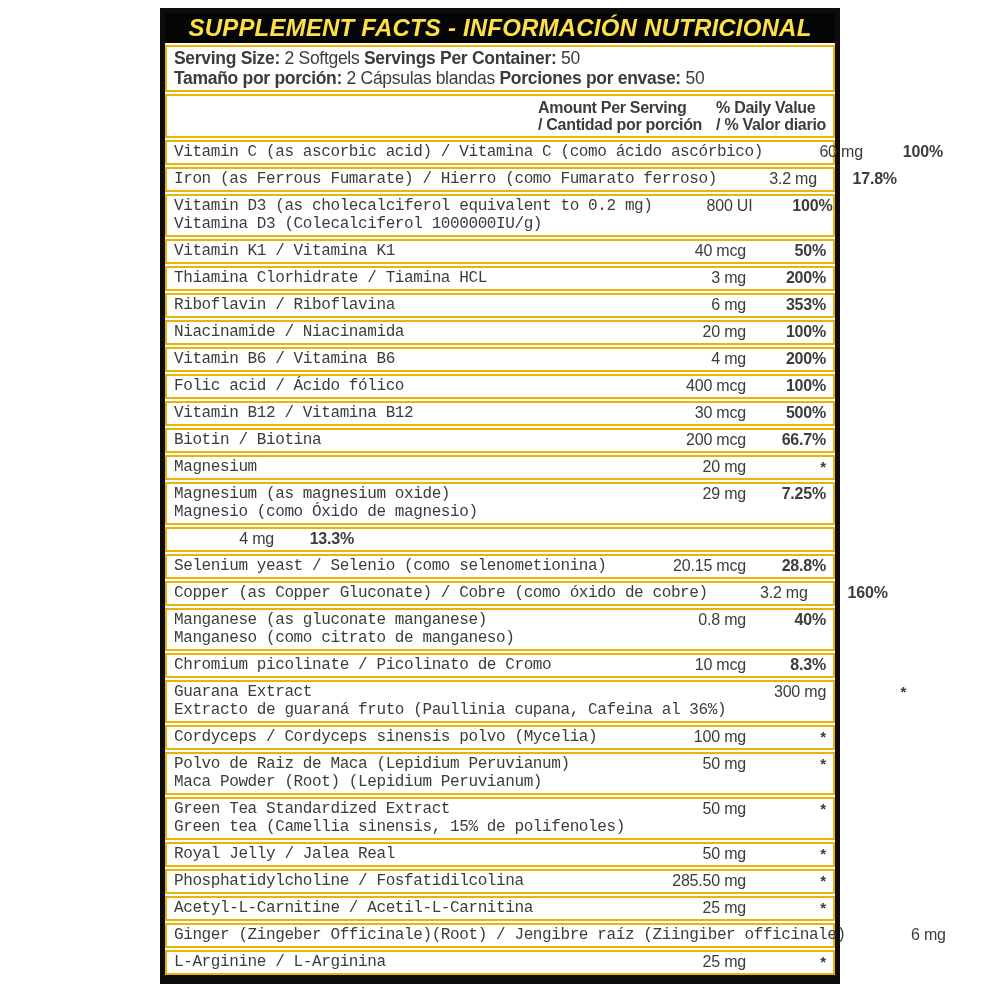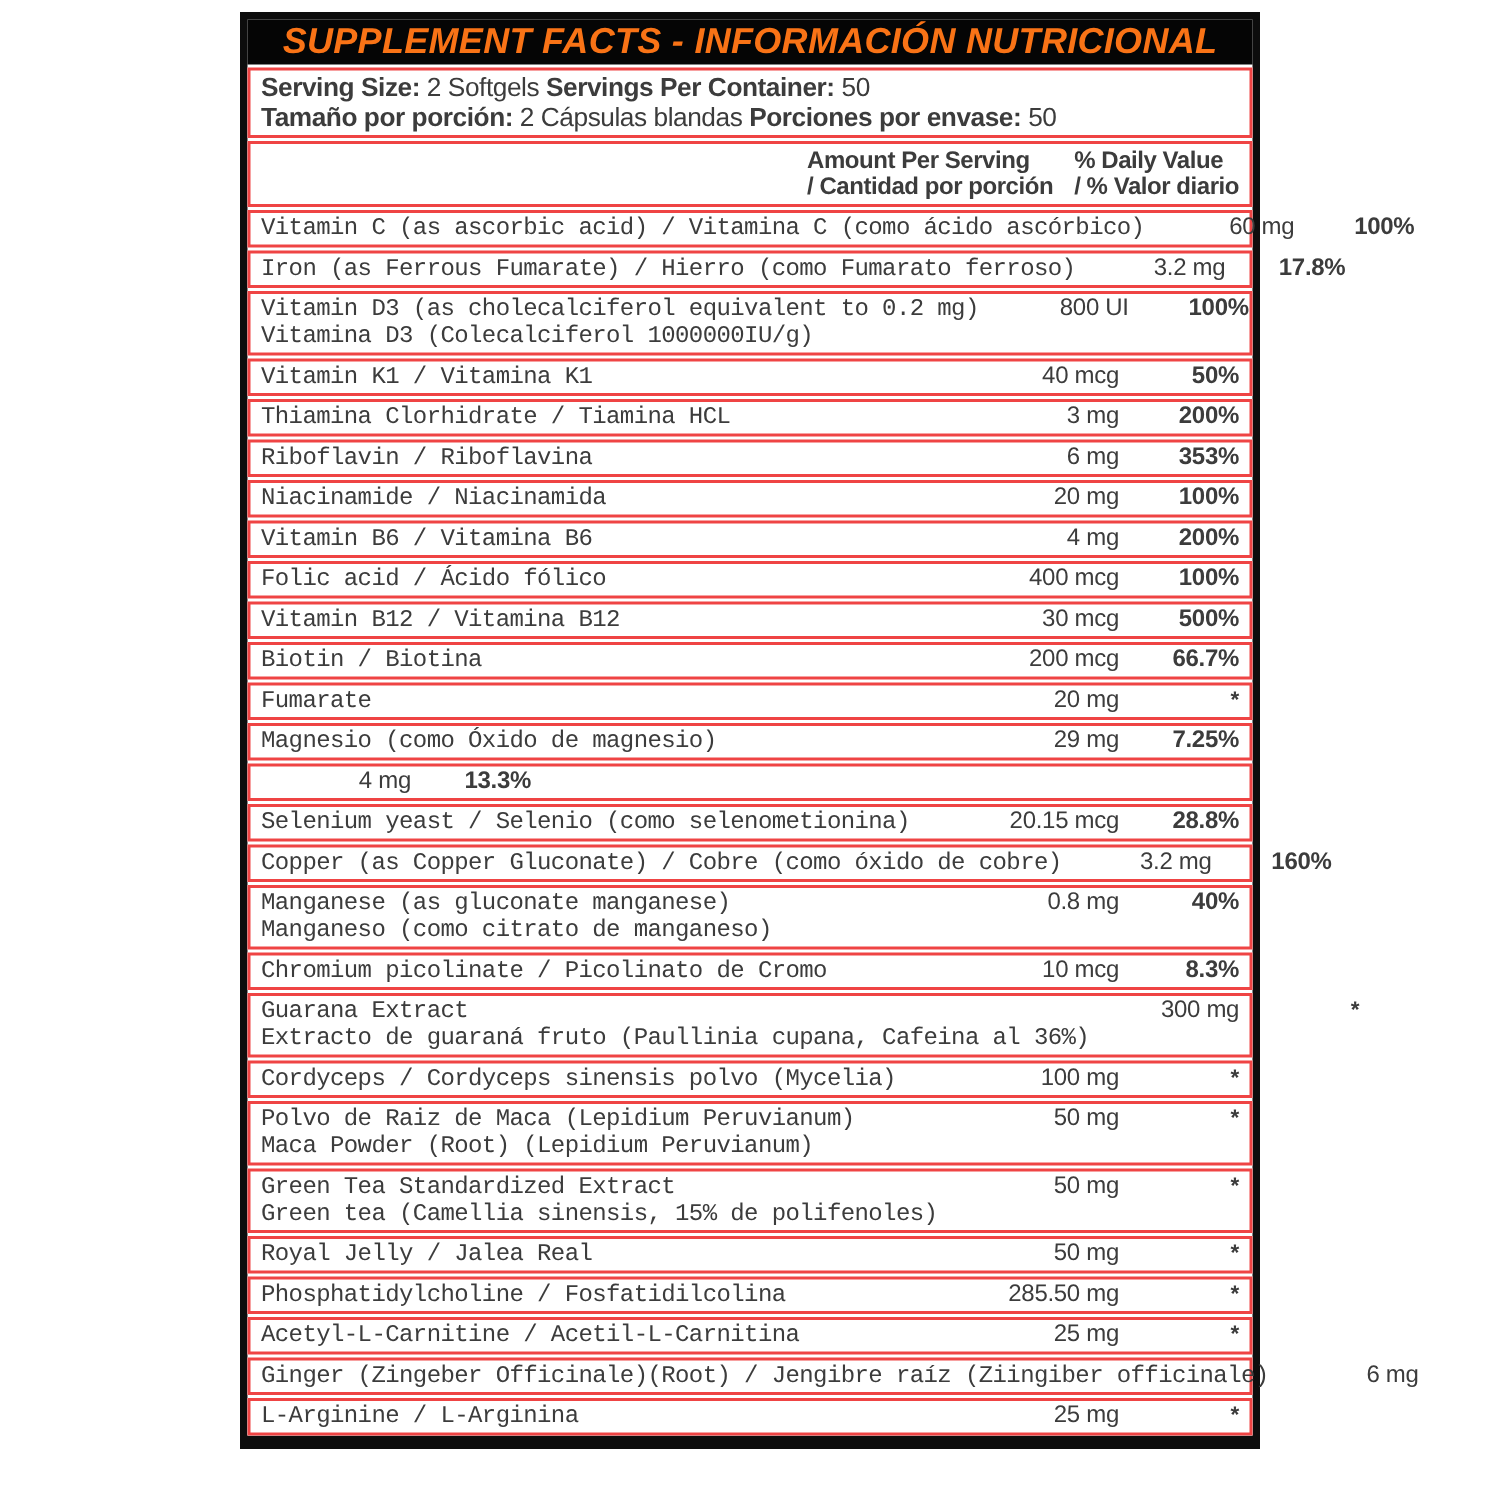--- a/index.html
+++ b/index.html
@@ -12,32 +12,32 @@
   .label{
     width:680px;
     margin:8px auto 0 auto;
     border:5px solid #0d0d0d;
     border-bottom-width:9px;
     background:#ffffff;
     box-sizing:border-box;
   }
   .title-bar{
     background:#050505;
-    color:#f97316;
+    color:#fde047;
     text-align:center;
     font-style:italic;
     font-weight:bold;
     font-size:24px;
     line-height:30px;
     height:30px;
     letter-spacing:0.2px;
     white-space:nowrap;
   }
   .box{
-    border:2px solid #ef4444;
+    border:2px solid #eab308;
     margin-top:2px;
     background:#ffffff;
     box-sizing:border-box;
     padding:1px 7px 2px 7px;
   }
   .serving-line{
     font-size:17.5px;
     line-height:20px;
     letter-spacing:-0.3px;
     white-space:nowrap;
@@ -206,28 +206,29 @@
   <div class="box row">
     <div class="name">
           <div>Biotin / Biotina</div>
         </div>
     <div class="amt">200 mcg</div>
     <div class="dv">66.7%</div>
   </div>
 
   <div class="box row">
     <div class="name">
-          <div>Fumarate</div>
+          <div>Magnesium</div>
         </div>
     <div class="amt">20 mg</div>
     <div class="dv star">*</div>
   </div>
 
   <div class="box row">
     <div class="name">
+          <div>Magnesium (as magnesium oxide)</div>
           <div>Magnesio (como Óxido de magnesio)</div>
         </div>
     <div class="amt">29 mg</div>
     <div class="dv">7.25%</div>
   </div>
 
   <div class="box row">
     <div class="amt">4 mg</div>
     <div class="dv">13.3%</div>
   </div>

